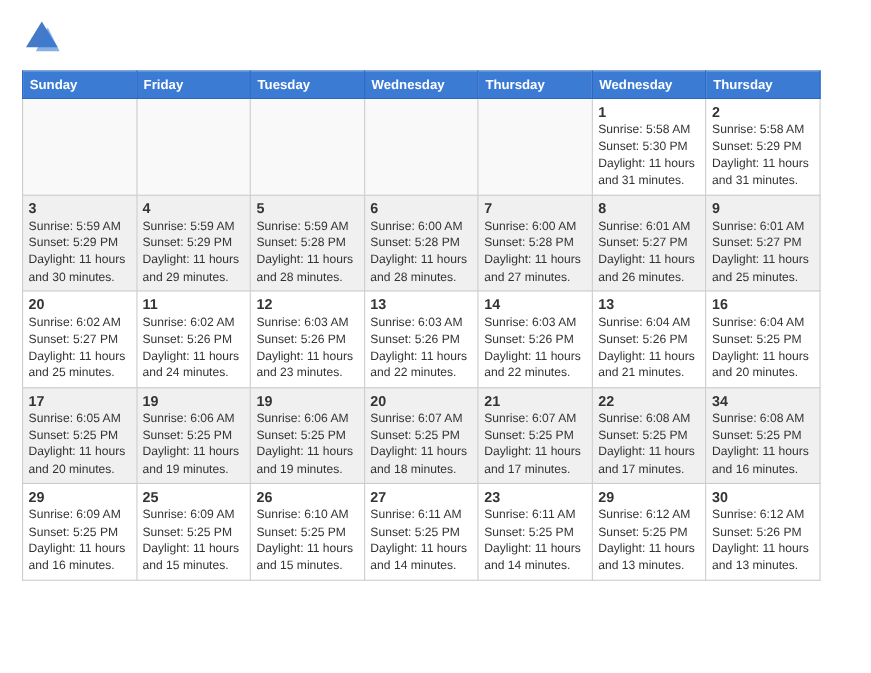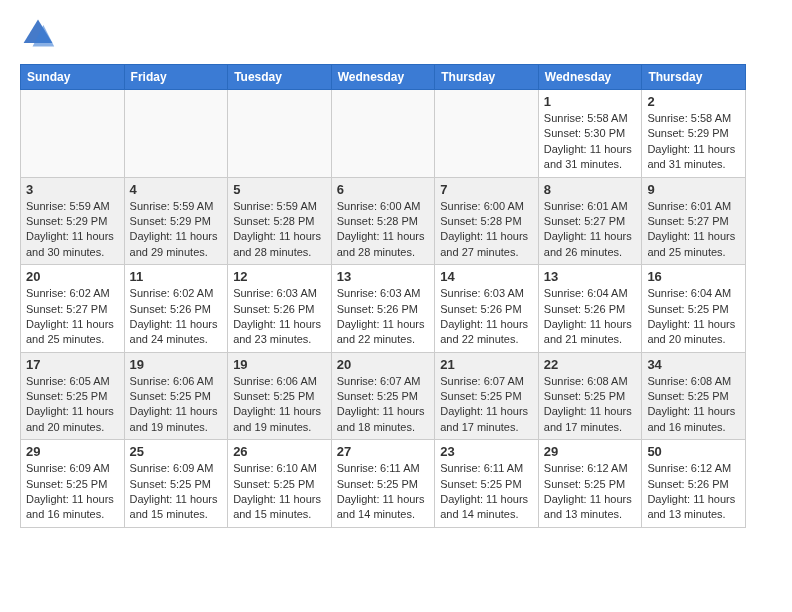--- a/index.html
+++ b/index.html
@@ -253,19 +253,19 @@
           </td>
           <td>
             <span class="day-num">23</span>
             <div class="day-info">Sunrise: 6:11 AM<br>Sunset: 5:25 PM<br>Daylight: 11 hours<br>and 14 minutes.</div>
           </td>
           <td>
             <span class="day-num">29</span>
             <div class="day-info">Sunrise: 6:12 AM<br>Sunset: 5:25 PM<br>Daylight: 11 hours<br>and 13 minutes.</div>
           </td>
           <td>
-            <span class="day-num">50</span>
+            <span class="day-num">30</span>
             <div class="day-info">Sunrise: 6:12 AM<br>Sunset: 5:26 PM<br>Daylight: 11 hours<br>and 13 minutes.</div>
           </td>
         </tr>
       </tbody>
   </table>
 </div>
 
 </body></html>

